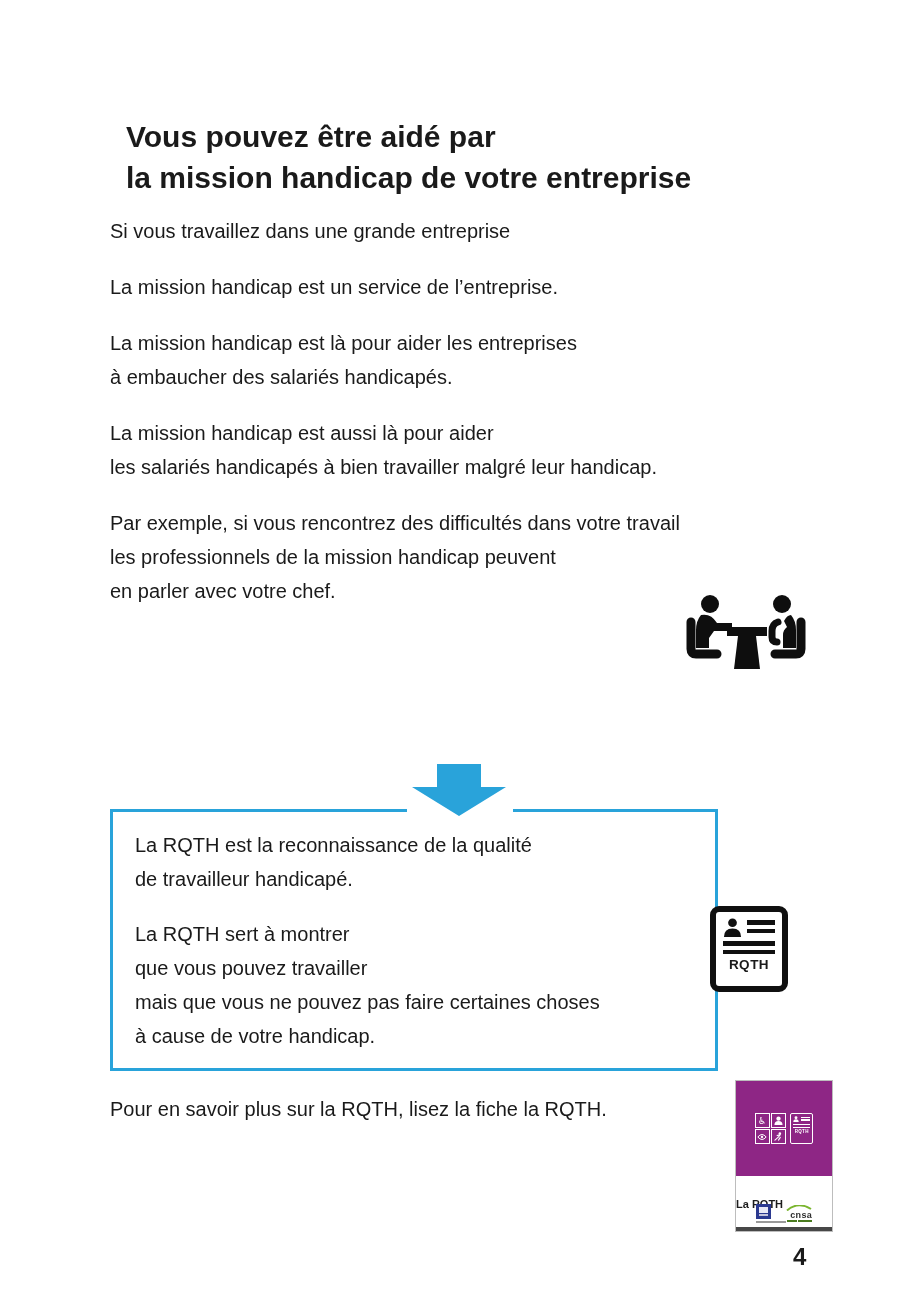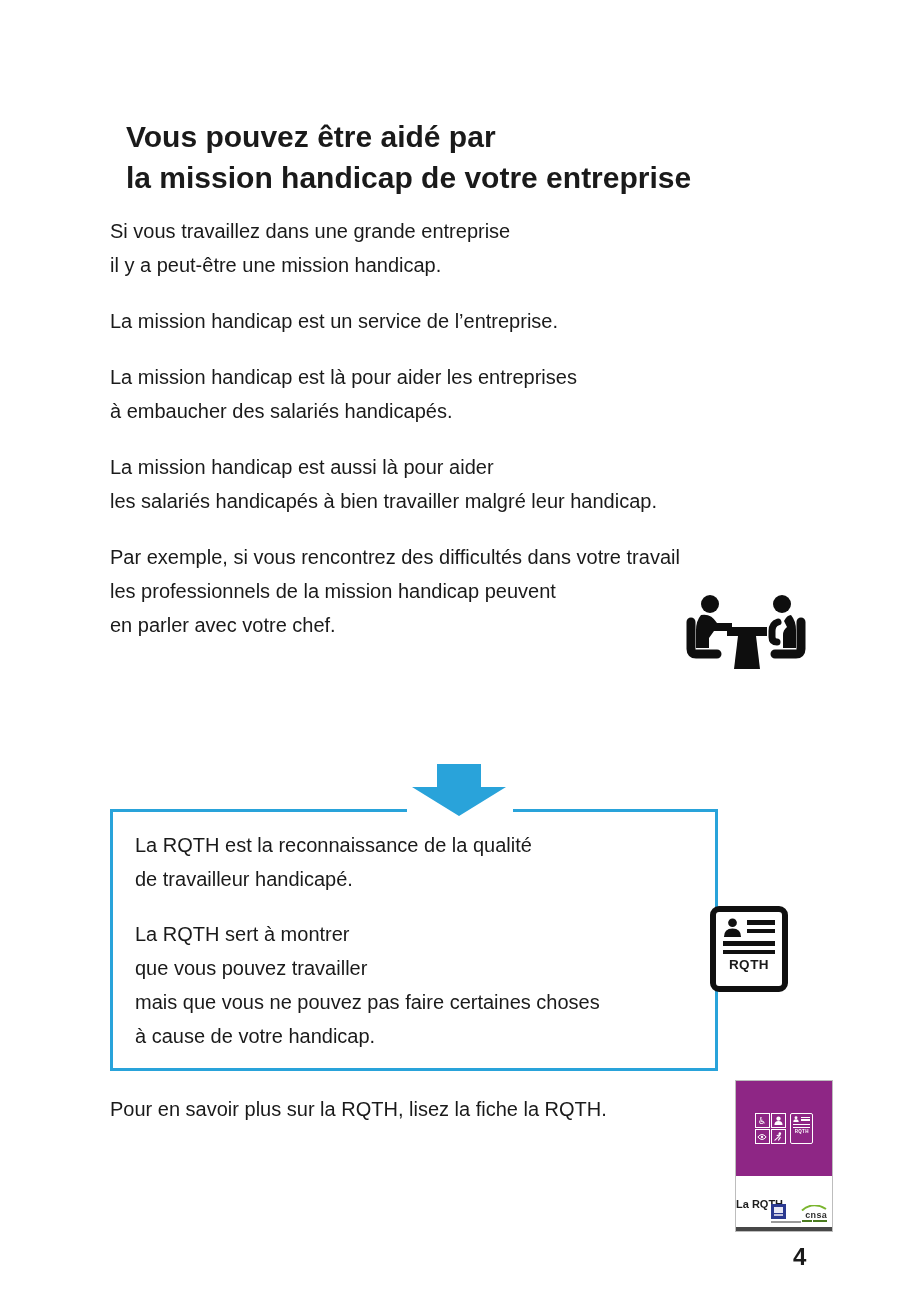--- a/index.html
+++ b/index.html
@@ -53,21 +53,21 @@
   .mini-cell svg{display:block;}
   .mini-card{width:23px;height:31px;border:1.6px solid #fff;border-radius:2px;box-sizing:border-box;padding:2px 2px;display:flex;flex-direction:column;}
   .mini-card .mc-row{display:flex;gap:1.5px;align-items:flex-start;}
   .mini-card .mc-person{width:6px;height:6px;}
   .mini-card .mc-lines{flex:1}
   .mini-card .mc-lines i{display:block;height:1.4px;background:#fff;margin:1px 0 0 0;}
   .mini-card .mc-line{display:block;height:1.4px;background:#fff;margin:1.6px 0 0 0;}
   .mini-card .mc-label{color:#fff;font-size:4.5px;font-weight:bold;text-align:center;margin-top:1.5px;letter-spacing:.3px;}
   .thumb-white{flex:1;position:relative;background:#fff;}
   .thumb-title{display:block;text-align:left;font-size:11px;font-weight:bold;margin-top:22px;color:#1c1c1c;}
-  .thumb-logos{position:absolute;left:5px;right:5px;bottom:4px;display:flex;justify-content:flex-end;align-items:flex-end;}
+  .thumb-logos{position:absolute;left:5px;right:5px;bottom:4px;display:flex;justify-content:center;align-items:flex-end;}
   .gov-logo{display:flex;flex-direction:column;gap:2px;}
   .gov-square{width:15px;height:15px;background:#2b3990;position:relative;}
   .gov-square i{position:absolute;left:3px;top:3px;width:9px;height:6px;background:#e8e8f5;}
   .gov-square em{position:absolute;left:3px;top:10px;width:9px;height:2px;background:#c3c3dd;}
   .gov-caption{width:30px;height:2.5px;background:#9a9a9a;}
   .cnsa{position:relative;text-align:right;}
   .cnsa-arc{display:block;margin-left:auto;}
   .cnsa-text{font-size:9px;font-weight:bold;color:#2f2f2f;letter-spacing:.3px;line-height:8px;display:block;}
   .cnsa-bars{display:block;height:3px;margin-top:1px;}
   .cnsa-bars i{display:inline-block;height:1.5px;background:#4a7b1f;vertical-align:top;margin-left:1px;}
@@ -81,21 +81,20 @@
 <div class="page">
 
   <h1 class="title">
     <span class="t-line">Vous pouvez être aidé par</span>
     <span class="t-line">la mission handicap de votre entreprise</span>
   </h1>
 
   <div class="content">
     <p class="para">
       <span class="line">Si vous travaillez dans une grande entreprise</span>
-      <span class="line">il y a peut-être une mission handicap.</span>
     </p>
     <p class="para">
       <span class="line">La mission handicap est un service de l’entreprise.</span>
     </p>
     <p class="para">
       <span class="line">La mission handicap est là pour aider les entreprises</span>
       <span class="line">à embaucher des salariés handicapés.</span>
     </p>
     <p class="para">
       <span class="line">La mission handicap est aussi là pour aider</span>

